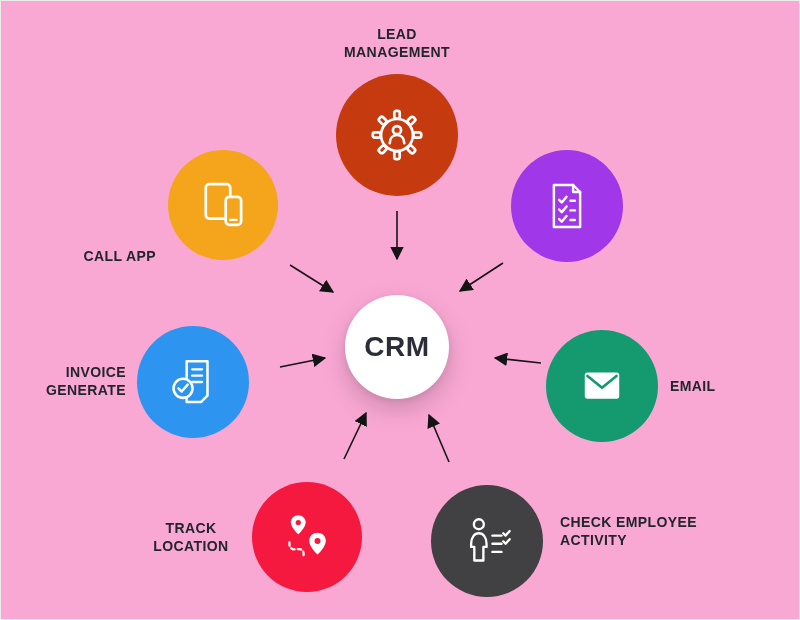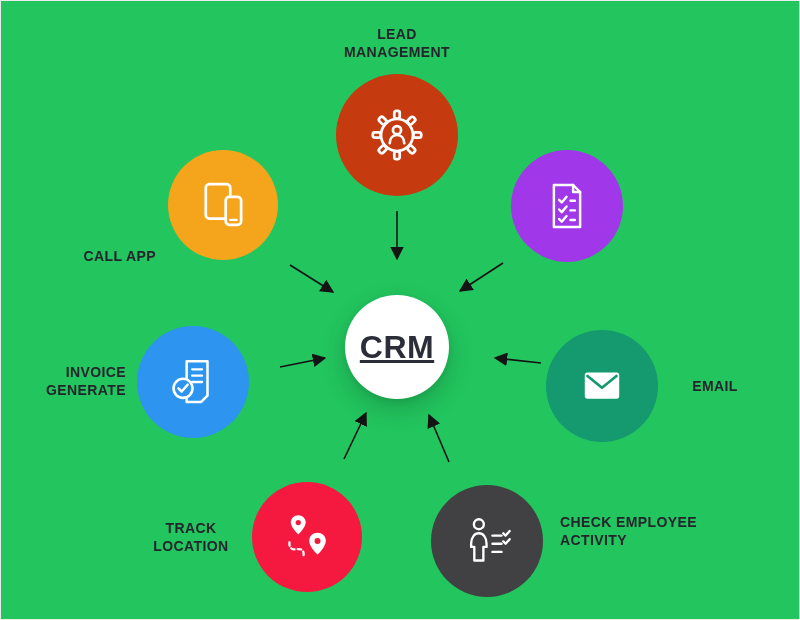--- a/index.html
+++ b/index.html
@@ -1,51 +1,51 @@
 <!DOCTYPE html>
 <html><head>
 <meta charset="utf-8">
 <style>
   html,body{margin:0;padding:0;background:#ffffff;}
   .canvas{
-    position:relative;width:800px;height:620px;background:#22c55e;
+    position:relative;width:800px;height:620px;background:#f9a8d4;
     font-family:"Liberation Sans",sans-serif;overflow:hidden;
     box-sizing:border-box;border:1px solid #ececec;
   }
   .arrows{position:absolute;left:0;top:0;pointer-events:none;}
   .arrows line{stroke:#141414;stroke-width:1.6;marker-end:url(#ah);}
   .circle{
     position:absolute;border-radius:50%;
     display:flex;align-items:center;justify-content:center;
   }
   .label{
     position:absolute;font-weight:bold;font-size:14px;color:#23252d;
     letter-spacing:.4px;line-height:1.3;text-transform:uppercase;
   }
   .center-circle{
     position:absolute;left:344px;top:294px;width:104px;height:104px;
     background:#ffffff;border-radius:50%;
     display:flex;align-items:center;justify-content:center;
     box-shadow:0 10px 26px rgba(0,0,0,.18), 0 2px 6px rgba(0,0,0,.08);
   }
-  .center-circle span{font-weight:bold;font-size:32px;color:#2b2e38;letter-spacing:.5px;text-decoration:underline;}
+  .center-circle span{font-weight:bold;font-size:28px;color:#2b2e38;letter-spacing:.5px;}
   
   .c-lead   {left:335px;top:73px; width:122px;height:122px;}
   .c-call   {left:167px;top:149px;width:110px;height:110px;}
   .c-task   {left:510px;top:149px;width:112px;height:112px;}
   .c-invoice{left:136px;top:325px;width:112px;height:112px;}
   .c-email  {left:545px;top:329px;width:112px;height:112px;}
   .c-track  {left:251px;top:481px;width:110px;height:110px;}
   .c-emp    {left:430px;top:484px;width:112px;height:112px;}
   
   .l-lead   {left:336px;top:24px; width:120px;text-align:center;}
   .l-call   {left:40px; top:198px;width:115px;text-align:right;margin-top:48px;}
   .l-task   {left:646px;top:186px;width:120px;text-align:left;}
   .l-invoice{left:25px; top:362px;width:100px;text-align:right;}
-  .l-email  {left:669px;top:376px;width:90px; text-align:center;}
+  .l-email  {left:669px;top:376px;width:90px; text-align:left;}
   .l-track  {left:140px;top:518px;width:100px;text-align:center;}
   .l-emp    {left:559px;top:512px;width:150px;text-align:left;}
 </style>
 </head>
 <body>
 
 <div class="canvas">
 
   <svg class="arrows" width="800" height="620" viewBox="0 0 800 620">
     <defs>

